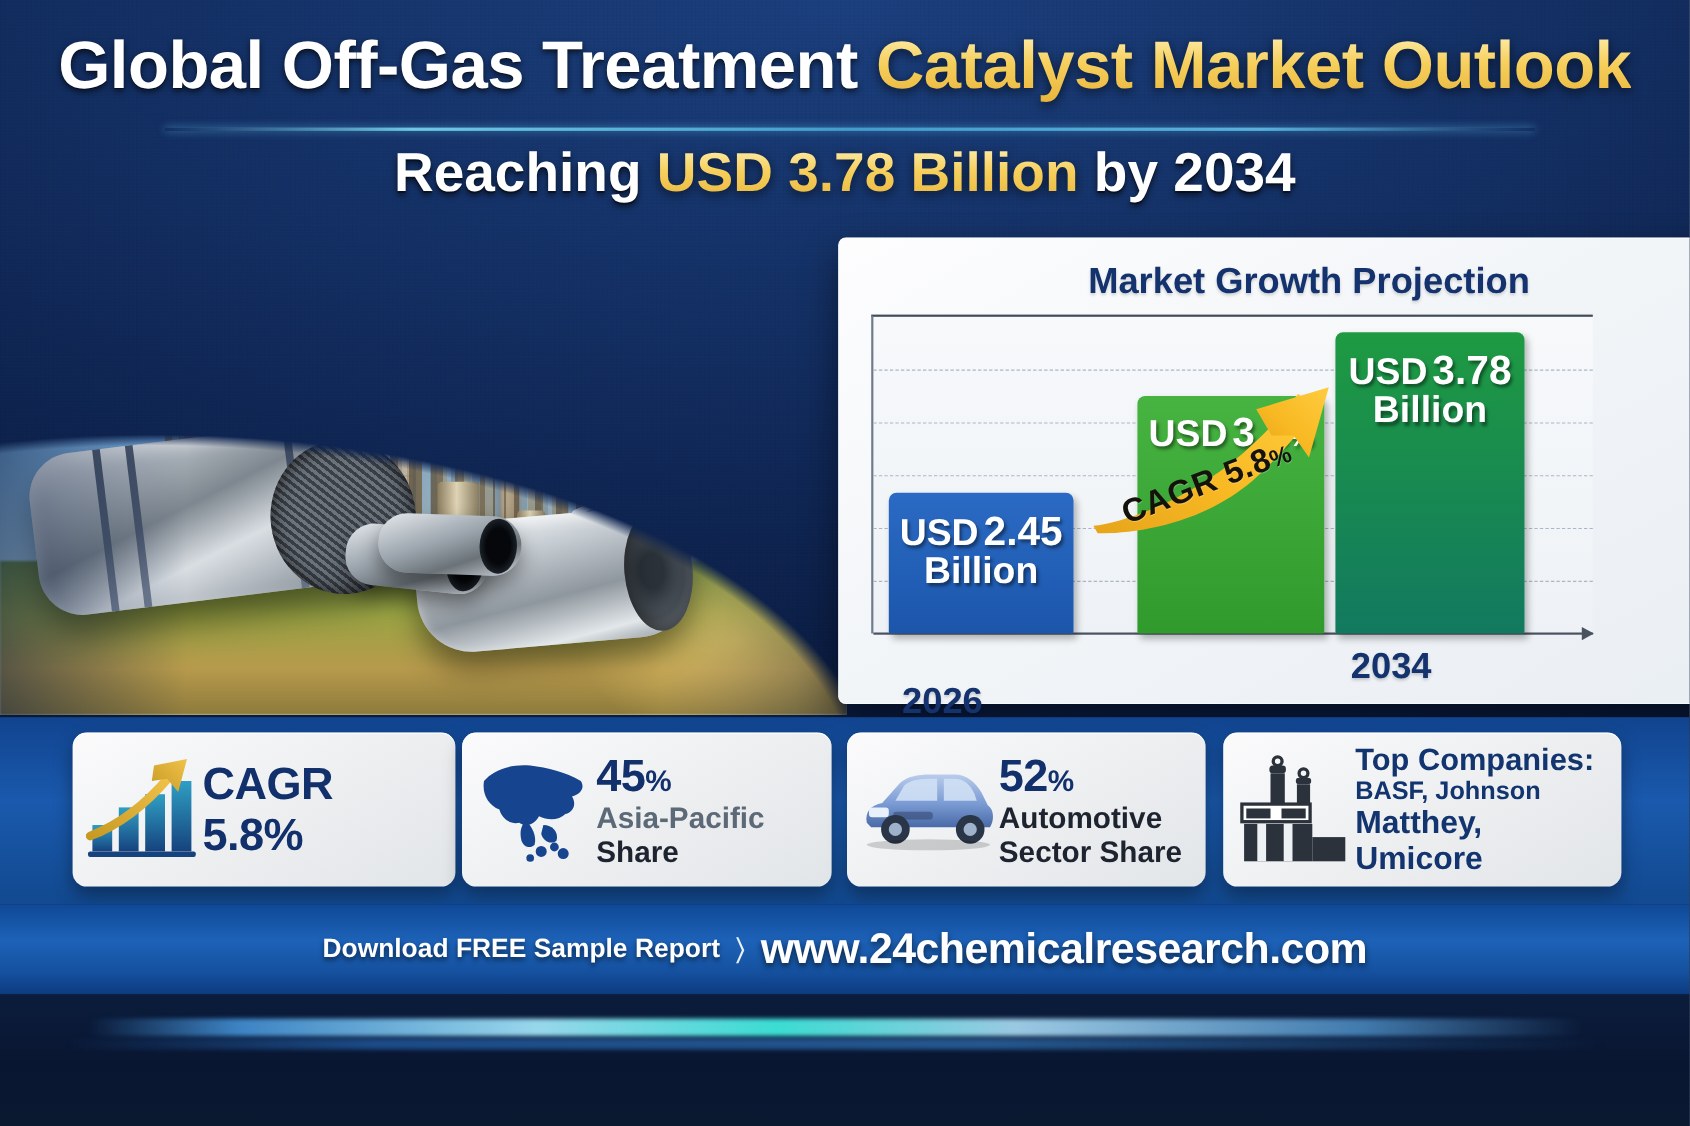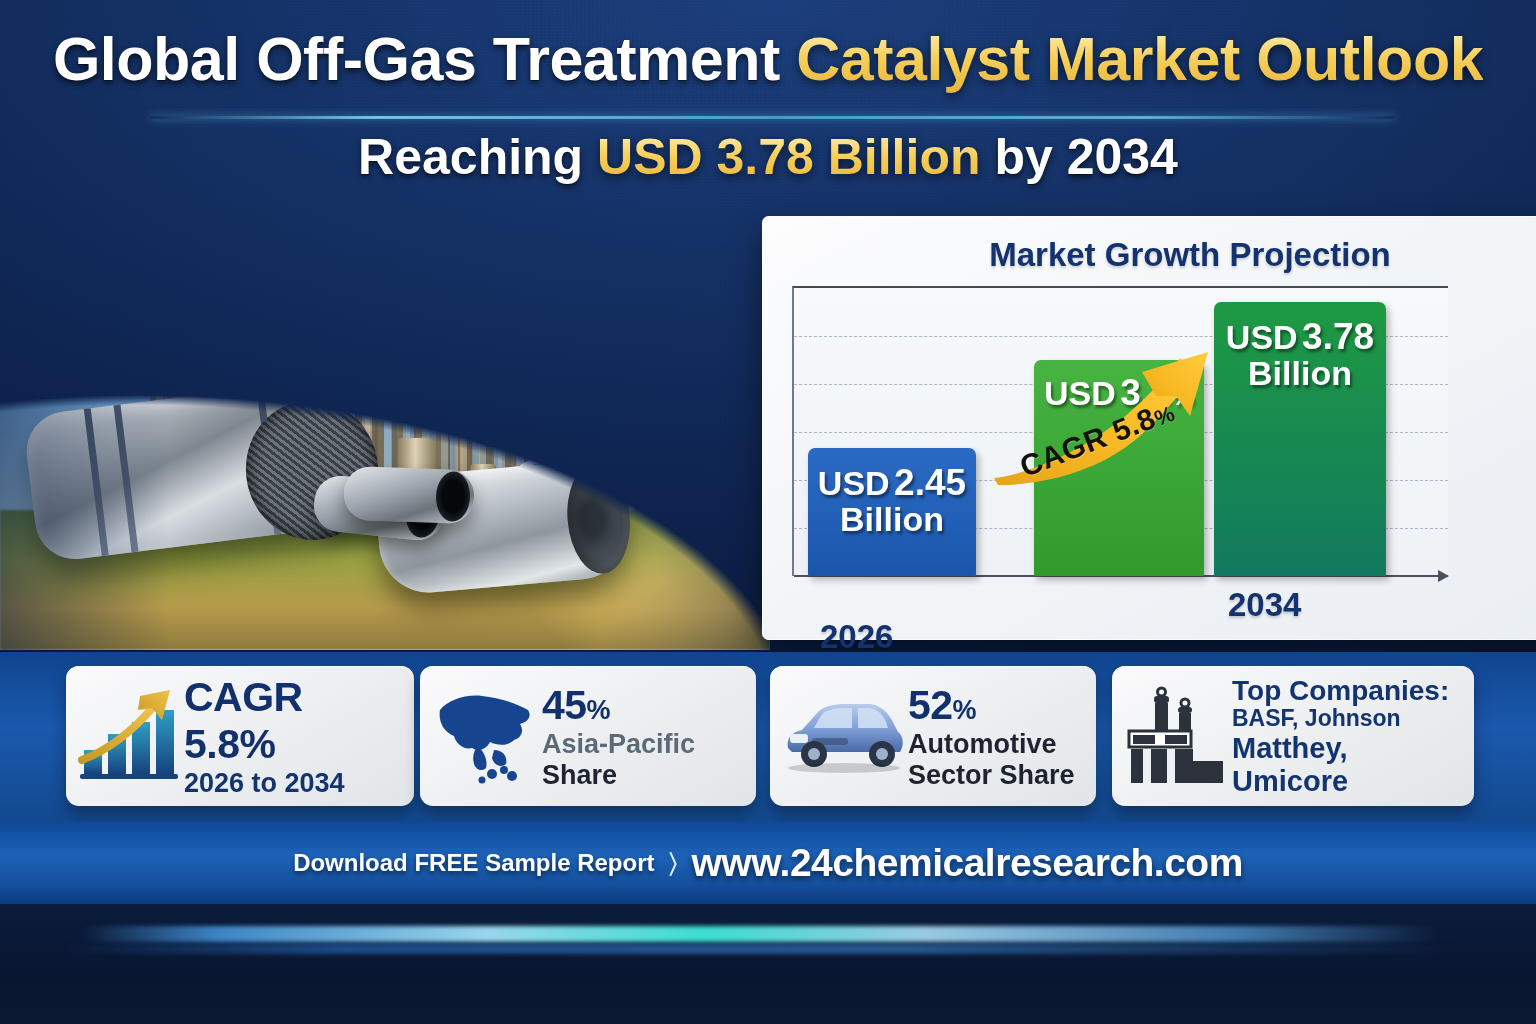--- a/index.html
+++ b/index.html
@@ -397,21 +397,20 @@
           <rect x="30" y="46" width="18" height="40" fill="url(#bgrad)"></rect>
           <rect x="54" y="34" width="18" height="52" fill="url(#bgrad)"></rect>
           <rect x="78" y="22" width="18" height="64" fill="url(#bgrad)"></rect>
           <rect x="2" y="86" width="98" height="5" rx="2" fill="#16427e"></rect>
           <path d="M4 72 C 30 62, 54 44, 76 18" stroke="url(#agrad)" stroke-width="8" fill="none" stroke-linecap="round"></path>
           <path d="M62 8 L 92 2 L 84 32 L 74 20 L 60 22 Z" fill="url(#agrad)"></path>
         </svg>
       </div>
       <div class="txt">
         <div class="s-big">CAGR 5.8%</div>
-        <div class="s-sub">2026 to 2034</div>
       </div>
     </div>
 
     <div class="card" style="left:420px; width:336px;">
       <div class="ico" style="width:112px;">
         <svg width="108" height="112" viewBox="0 0 108 112" fill="#16448e">
           <path d="M8 30 C 16 20, 34 14, 50 16 C 66 18, 82 22, 96 30 C 100 36, 96 42, 88 44 C 92 50, 90 58, 82 60 C 76 66, 66 66, 58 62 C 54 70, 46 72, 40 68 C 32 70, 24 64, 22 56 C 12 52, 6 42, 8 30 Z"></path>
           <path d="M46 66 C 52 72, 56 80, 54 88 C 50 92, 44 90, 42 84 C 40 76, 42 70, 46 66 Z"></path>
           <path d="M62 70 C 70 70, 76 76, 74 84 C 70 88, 62 86, 60 78 Z"></path>
           <circle cx="60" cy="94" r="5"></circle>

